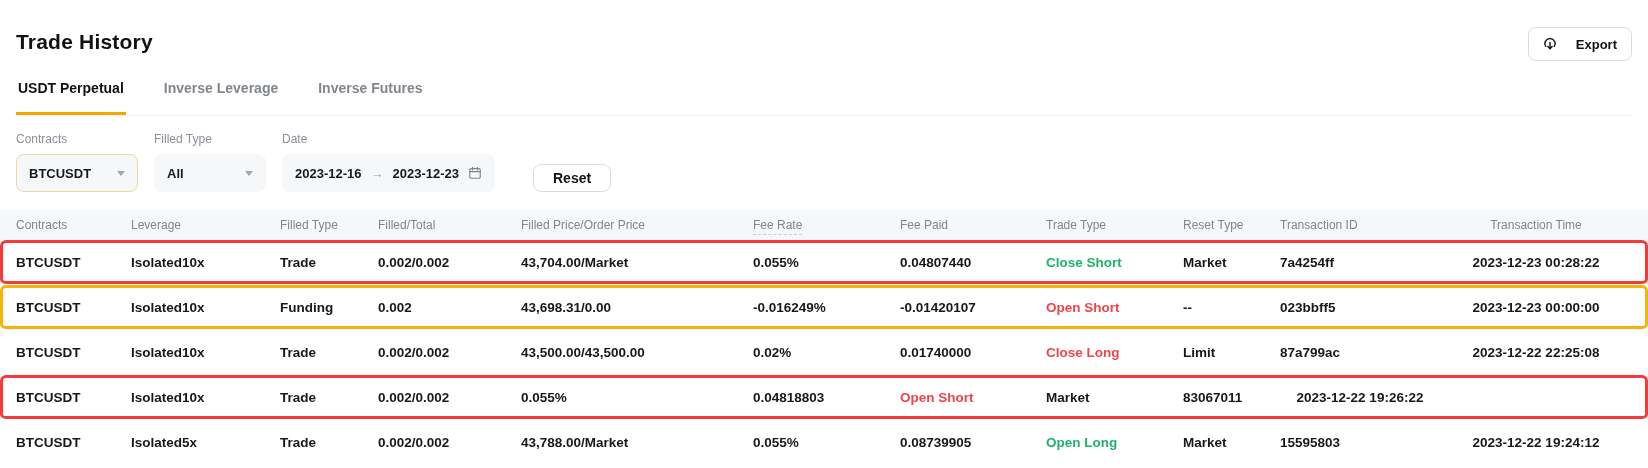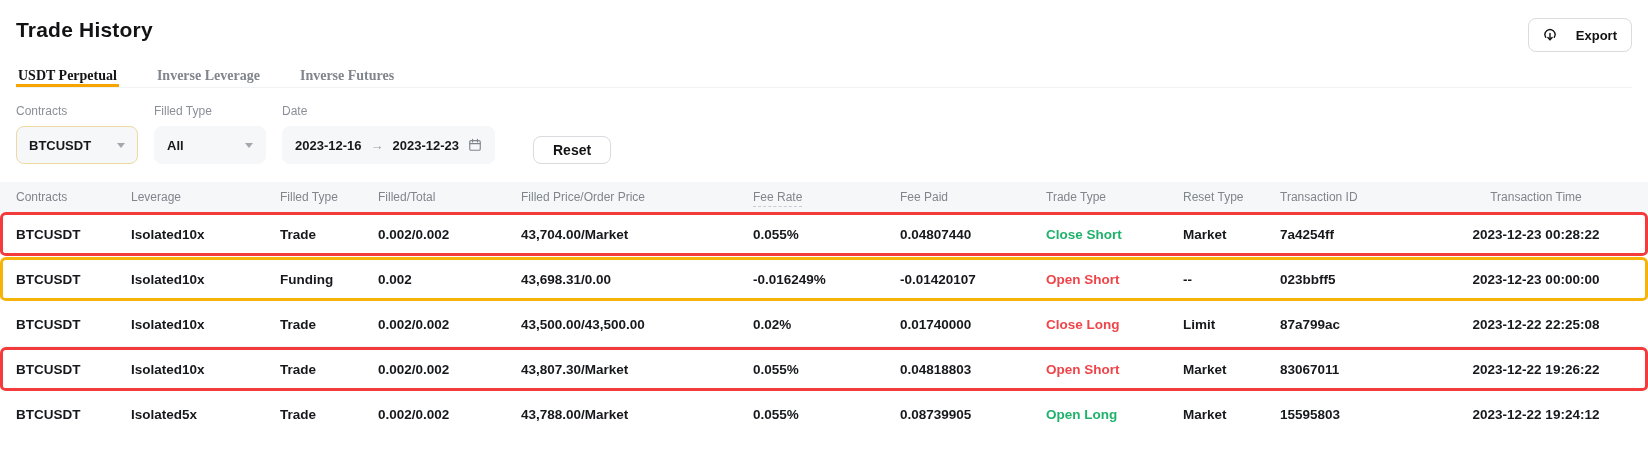--- a/index.html
+++ b/index.html
@@ -1,32 +1,32 @@
 <!DOCTYPE html>
 <html><head>
 <meta charset="utf-8">
 <style>
   * { margin:0; padding:0; box-sizing:border-box; }
   html,body { background:#fff; }
   body { font-family:"Liberation Sans","DejaVu Sans",sans-serif; color:#17181c; }
   .app { position:relative; width:1648px; height:468px; background:#fff; overflow:hidden; }
 
   
-  .topbar { padding:18px 16px 0; }
+  .topbar { padding:18px 16px 0;margin-top:12px; }
   .page-title { font-size:21px; font-weight:700; color:#121214; letter-spacing:.2px; }
   .btn { display:inline-flex; align-items:center; gap:19px; background:#fff;
          border:1px solid #d9dbdf; border-radius:8px; cursor:pointer;
-         font-family:inherit; font-weight:700; color:#121214; }
+         font-family:inherit; font-weight:700; color:#121214;margin-top:9px; }
   .btn.export { position:absolute; top:18px; right:16px; height:34px; padding:0 14px; font-size:13px; }
   .btn.export svg { display:block; }
 
   
   .tabs { display:flex; gap:36px; margin:24px 16px 0; border-bottom:1px solid #f1f2f4; }
-  .tab { font-size:14px; font-weight:700; color:#81858c; padding:2px 2px 0;
-         border-bottom:3px solid transparent; cursor:pointer;font-family:Liberation Serif, serif; }
+  .tab { font-size:14px; font-weight:700; color:#81858c; padding:2px 2px 16px;
+         border-bottom:3px solid transparent; cursor:pointer; }
   .tab.active { color:#121214; border-bottom-color:#f7a600; }
 
   
   .filters { display:flex; align-items:flex-end; gap:16px; margin:16px 16px 0; }
   .fgroup .flabel { font-size:12px; color:#8b8f97; margin-bottom:8px; }
   .control { height:38px; background:#f6f7f9; border:1px solid #f6f7f9; border-radius:8px;
              display:flex; align-items:center; padding:0 12px; font-size:13px; font-weight:600;
              color:#17181c; cursor:pointer; }
   .control.contracts { width:122px; border:1px solid #eed9a2; justify-content:space-between; }
   .control.filledtype { width:112px; justify-content:space-between; }
@@ -162,21 +162,20 @@
     <div class="cell tt-red">Close Long</div>
     <div class="cell">Limit</div>
     <div class="cell">87a799ac</div>
     <div class="cell right">2023-12-22 22:25:08</div>
   </div>
         <div class="trow grid hl-red">
     <div class="cell">BTCUSDT</div>
     <div class="cell">Isolated10x</div>
     <div class="cell">Trade</div>
     <div class="cell">0.002/0.002</div>
-    <div class="cell">43,807.30/Market</div>
     <div class="cell">0.055%</div>
     <div class="cell">0.04818803</div>
     <div class="cell tt-red">Open Short</div>
     <div class="cell">Market</div>
     <div class="cell">83067011</div>
     <div class="cell right">2023-12-22 19:26:22</div>
   </div>
         <div class="trow grid">
     <div class="cell">BTCUSDT</div>
     <div class="cell">Isolated5x</div>

